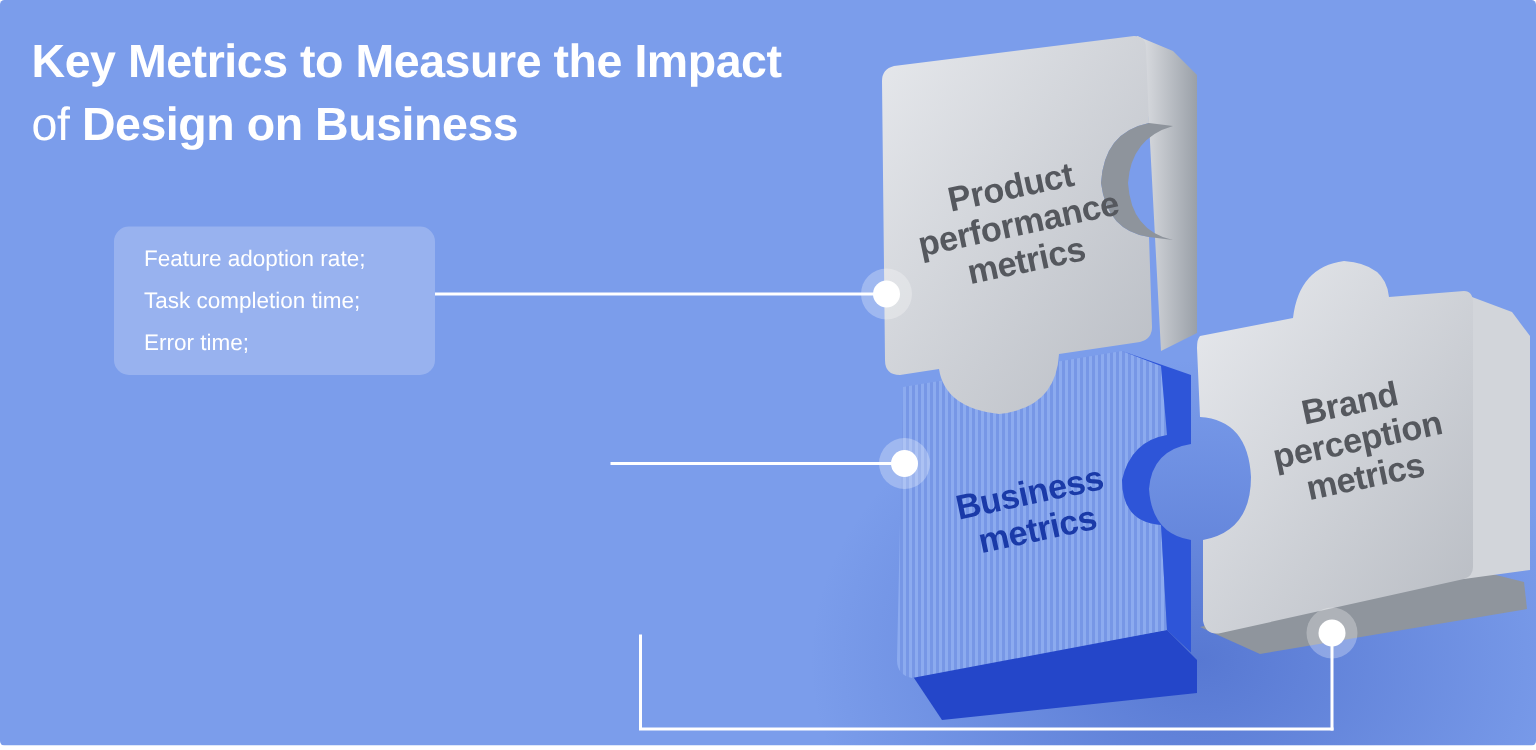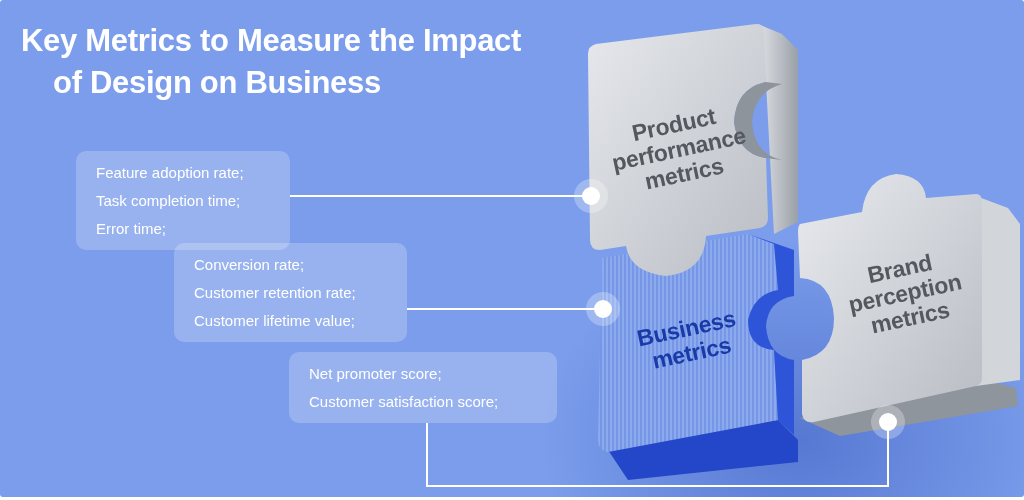--- a/index.html
+++ b/index.html
@@ -7,21 +7,21 @@
     .canvas {
       position: absolute; left: 0; top: 0; width: 1024px; height: 497px;
       background: radial-gradient(ellipse 260px 200px at 800px 440px, rgba(58,90,190,0.55), rgba(58,90,190,0) 100%), #7b9deb;
       border-radius: 3px; overflow: hidden;
     }
     .title {
       position: absolute; left: 21px; top: 20px; color: #ffffff;
       font-size: 31px; line-height: 42px; letter-spacing: -0.3px; margin: 0;
     }
     .title .bold { font-weight: bold; }
-    .title .light { font-weight: bold; margin-left: 32px; }
+    .title .light { font-weight: normal; }
     .card {
       position: absolute; background: rgba(255,255,255,0.22);
       border-radius: 10px; color: #ffffff; font-size: 15px; line-height: 28px;
       box-sizing: border-box; padding: 8px 20px;
     }
     .card .item { display: block; white-space: nowrap; }
     .line { position: absolute; background: #ffffff; }
     .dot-wrap { position: absolute; width: 34px; height: 34px; border-radius: 50%; background: rgba(255,255,255,0.28); }
     .dot-wrap .dot { position: absolute; left: 8px; top: 8px; width: 18px; height: 18px; border-radius: 50%; background: #ffffff; }
 
@@ -42,30 +42,21 @@
     <span class="light">of</span>
     <span class="bold">Design on Business</span>
   </h1>
 
   <div class="card" style="left:76px; top:135px; width:214px; height:99px;margin-top:16px;">
     <span class="item">Feature adoption rate;</span>
     <span class="item">Task completion time;</span>
     <span class="item">Error time;</span>
   </div>
 
-  <div class="card" style="left:174px; top:243px; width:233px; height:99px;">
-    <span class="item">Conversion rate;</span>
-    <span class="item">Customer retention rate;</span>
-    <span class="item">Customer lifetime value;</span>
-  </div>
 
-  <div class="card" style="left:289px; top:352px; width:268px; height:71px;">
-    <span class="item">Net promoter score;</span>
-    <span class="item">Customer satisfaction score;</span>
-  </div>
 
   <div class="piece" style="left:598px; top:230px; width:200px; height:250px;">
     <svg width="200" height="250" viewBox="0 0 200 250">
       <defs>
         <pattern id="ribs" width="4" height="4" patternUnits="userSpaceOnUse">
           <rect width="2" height="4" fill="#8cabef"></rect>
           <rect x="2" width="2" height="4" fill="#7797e6"></rect>
         </pattern>
       </defs>
       <path d="M10 220 L180 190 L200 210 L200 232 L30 250 Z" fill="#2446c9"></path>

